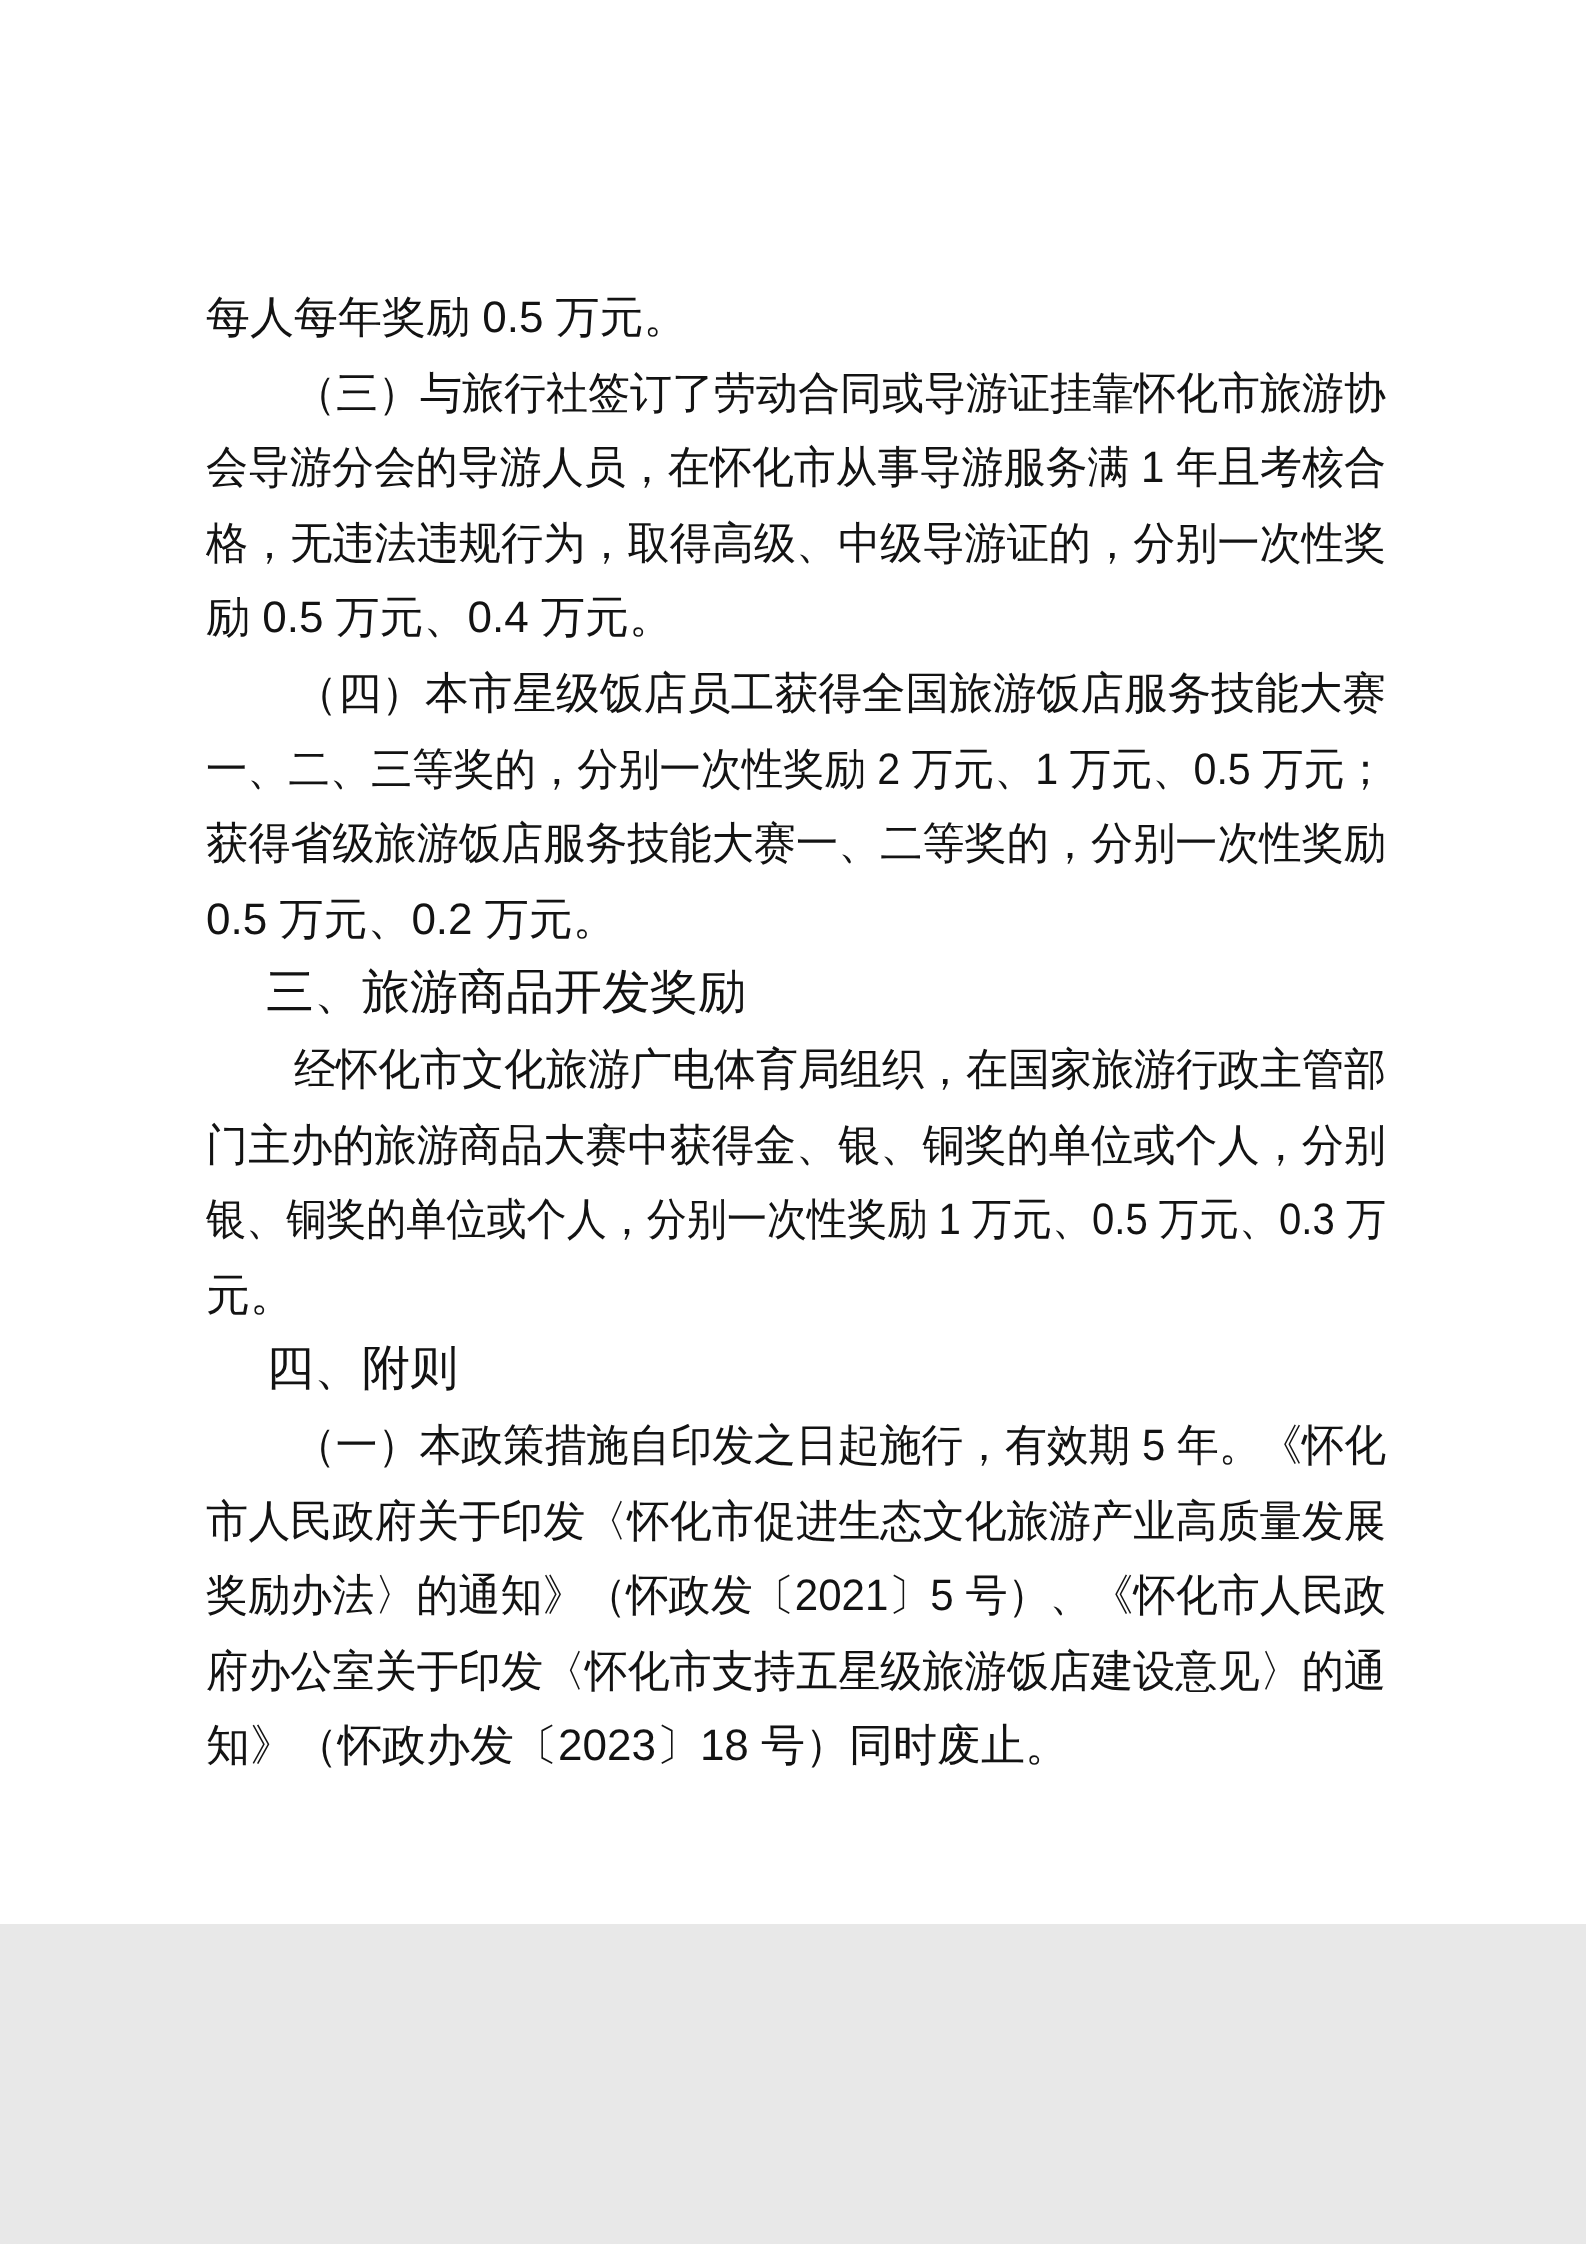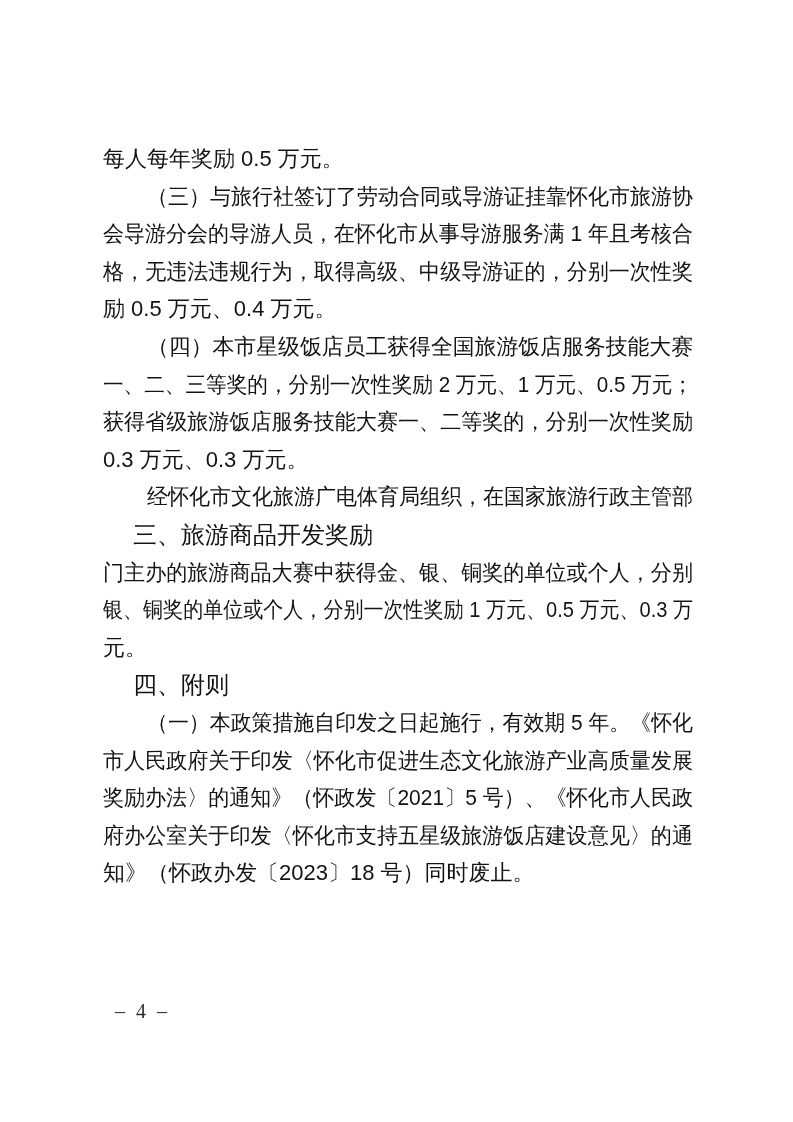--- a/index.html
+++ b/index.html
@@ -1,19 +1,19 @@
 <!DOCTYPE html>
 <html><head>
 <meta charset="utf-8">
 <style>
   html, body { margin: 0; padding: 0; background: #e8e8e8; }
   .page {
     position: relative;
     width: 793px;
-    height: 1122px;
+    height: 962px;
     background: #ffffff;
     overflow: hidden;
     font-family: "Liberation Sans", "DejaVu Sans", sans-serif;
   }
   .doc {
     position: absolute;
     left: 103px;
     top: 140px;
     width: 590px;
   }
@@ -46,23 +46,23 @@
 <div class="page">
   <div class="doc" id="doc-body">
       <div class="line body"><span class="txt">每人每年奖励 0.5 万元。</span></div>
       <div class="line body indent-body"><span class="txt" style="transform: scaleX(0.954545);">（三）与旅行社签订了劳动合同或导游证挂靠怀化市旅游协</span></div>
       <div class="line body"><span class="txt" style="transform: scaleX(0.953969);">会导游分会的导游人员，在怀化市从事导游服务满 1 年且考核合</span></div>
       <div class="line body"><span class="txt" style="transform: scaleX(0.957792);">格，无违法违规行为，取得高级、中级导游证的，分别一次性奖</span></div>
       <div class="line body"><span class="txt">励 0.5 万元、0.4 万元。</span></div>
       <div class="line body indent-body"><span class="txt" style="transform: scaleX(0.992727);">（四）本市星级饭店员工获得全国旅游饭店服务技能大赛</span></div>
       <div class="line body"><span class="txt" style="transform: scaleX(0.937229);">一、二、三等奖的，分别一次性奖励 2 万元、1 万元、0.5 万元；</span></div>
       <div class="line body"><span class="txt" style="transform: scaleX(0.957792);">获得省级旅游饭店服务技能大赛一、二等奖的，分别一次性奖励</span></div>
-      <div class="line body"><span class="txt">0.3 万元、0.3 万元。</span></div>
+      <div class="line body"><span class="txt">0.5 万元、0.2 万元。</span></div>
+      <div class="line heading indent-heading"><span class="txt">三、旅游商品开发奖励</span></div>
       <div class="line body indent-body"><span class="txt" style="transform: scaleX(0.954545);">经怀化市文化旅游广电体育局组织，在国家旅游行政主管部</span></div>
-      <div class="line heading indent-heading"><span class="txt">三、旅游商品开发奖励</span></div>
       <div class="line body"><span class="txt" style="transform: scaleX(0.957792);">门主办的旅游商品大赛中获得金、银、铜奖的单位或个人，分别</span></div>
       <div class="line body"><span class="txt" style="transform: scaleX(0.910691);">银、铜奖的单位或个人，分别一次性奖励 1 万元、0.5 万元、0.3 万</span></div>
       <div class="line body"><span class="txt">元。</span></div>
       <div class="line heading indent-heading"><span class="txt">四、附则</span></div>
       <div class="line body indent-body"><span class="txt" style="transform: scaleX(0.950443);">（一）本政策措施自印发之日起施行，有效期 5 年。《怀化</span></div>
       <div class="line body"><span class="txt" style="transform: scaleX(0.957792);">市人民政府关于印发〈怀化市促进生态文化旅游产业高质量发展</span></div>
       <div class="line body"><span class="txt" style="transform: scaleX(0.95578);">奖励办法〉的通知》（怀政发〔2021〕5 号）、《怀化市人民政</span></div>
       <div class="line body"><span class="txt" style="transform: scaleX(0.957792);">府办公室关于印发〈怀化市支持五星级旅游饭店建设意见〉的通</span></div>
       <div class="line body"><span class="txt">知》（怀政办发〔2023〕18 号）同时废止。</span></div>
     </div>

